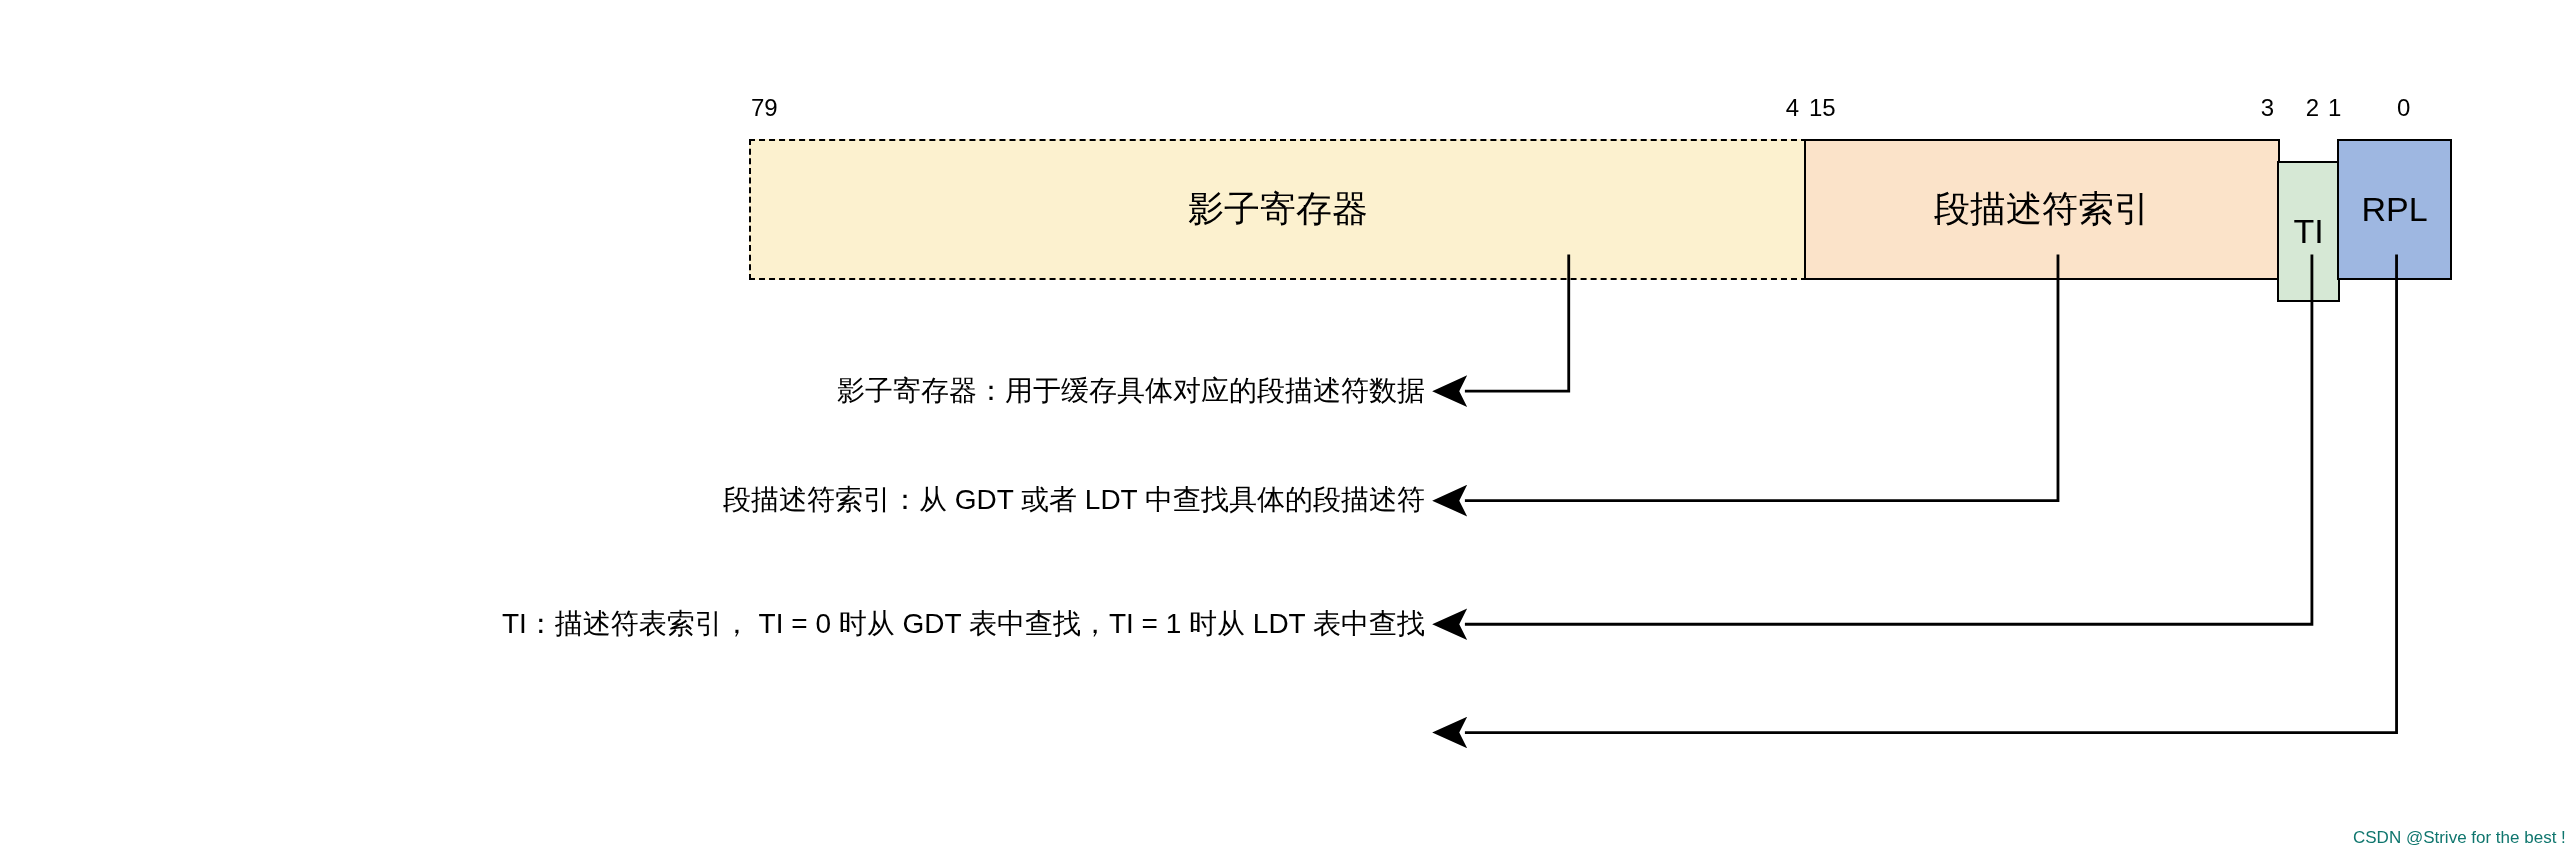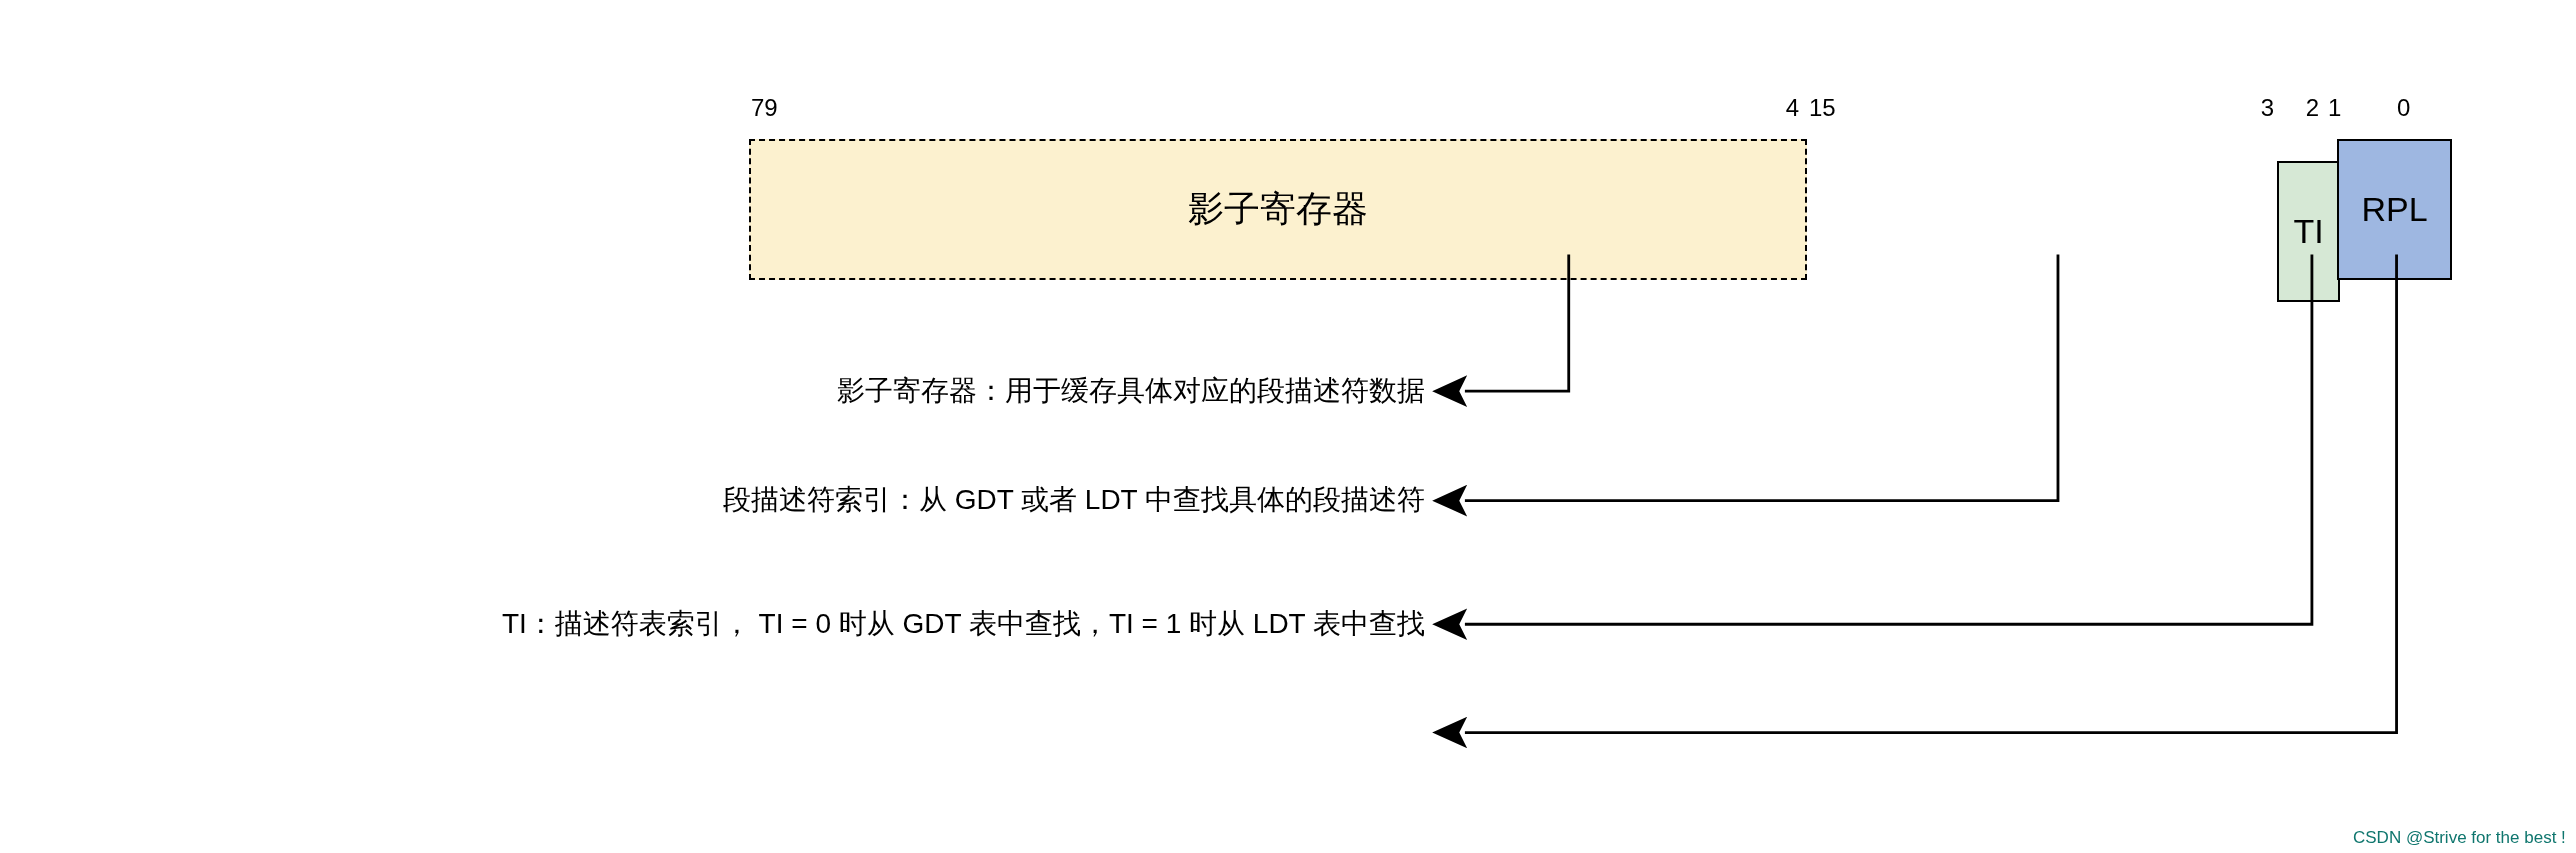--- a/index.html
+++ b/index.html
@@ -62,20 +62,23 @@
   <div class="bitlabel ra" style="left:1799px">4</div>
   <div class="bitlabel" style="left:1809px">15</div>
   <div class="bitlabel ra" style="left:2274px">3</div>
   <div class="bitlabel ra" style="left:2319px">2</div>
   <div class="bitlabel" style="left:2328px">1</div>
   <div class="bitlabel" style="left:2397px">0</div>
 
   <div class="field dashed" style="left: 749px; width: 1058px; background: rgb(252, 241, 207);">
     <span>影子寄存器</span>
   </div>
+  <div class="field solid" style="left: 1804px; width: 476px; background: rgb(251, 227, 201);">
+    <span>段描述符索引</span>
+  </div>
   <div class="field solid small" style="left: 2277px; width: 63px; background: rgb(214, 232, 213); margin-top: 22px;">
     <span>TI</span>
   </div>
   <div class="field solid small" style="left: 2337px; width: 115px; background: rgb(158, 183, 225);">
     <span>RPL</span>
   </div>
 
   <svg class="connectors" width="2576" height="854" viewBox="0 0 4565 1513">
     <g stroke="#000" stroke-width="5" fill="none">
       <path d="M 2596 693  H 2780 V 451"></path>

